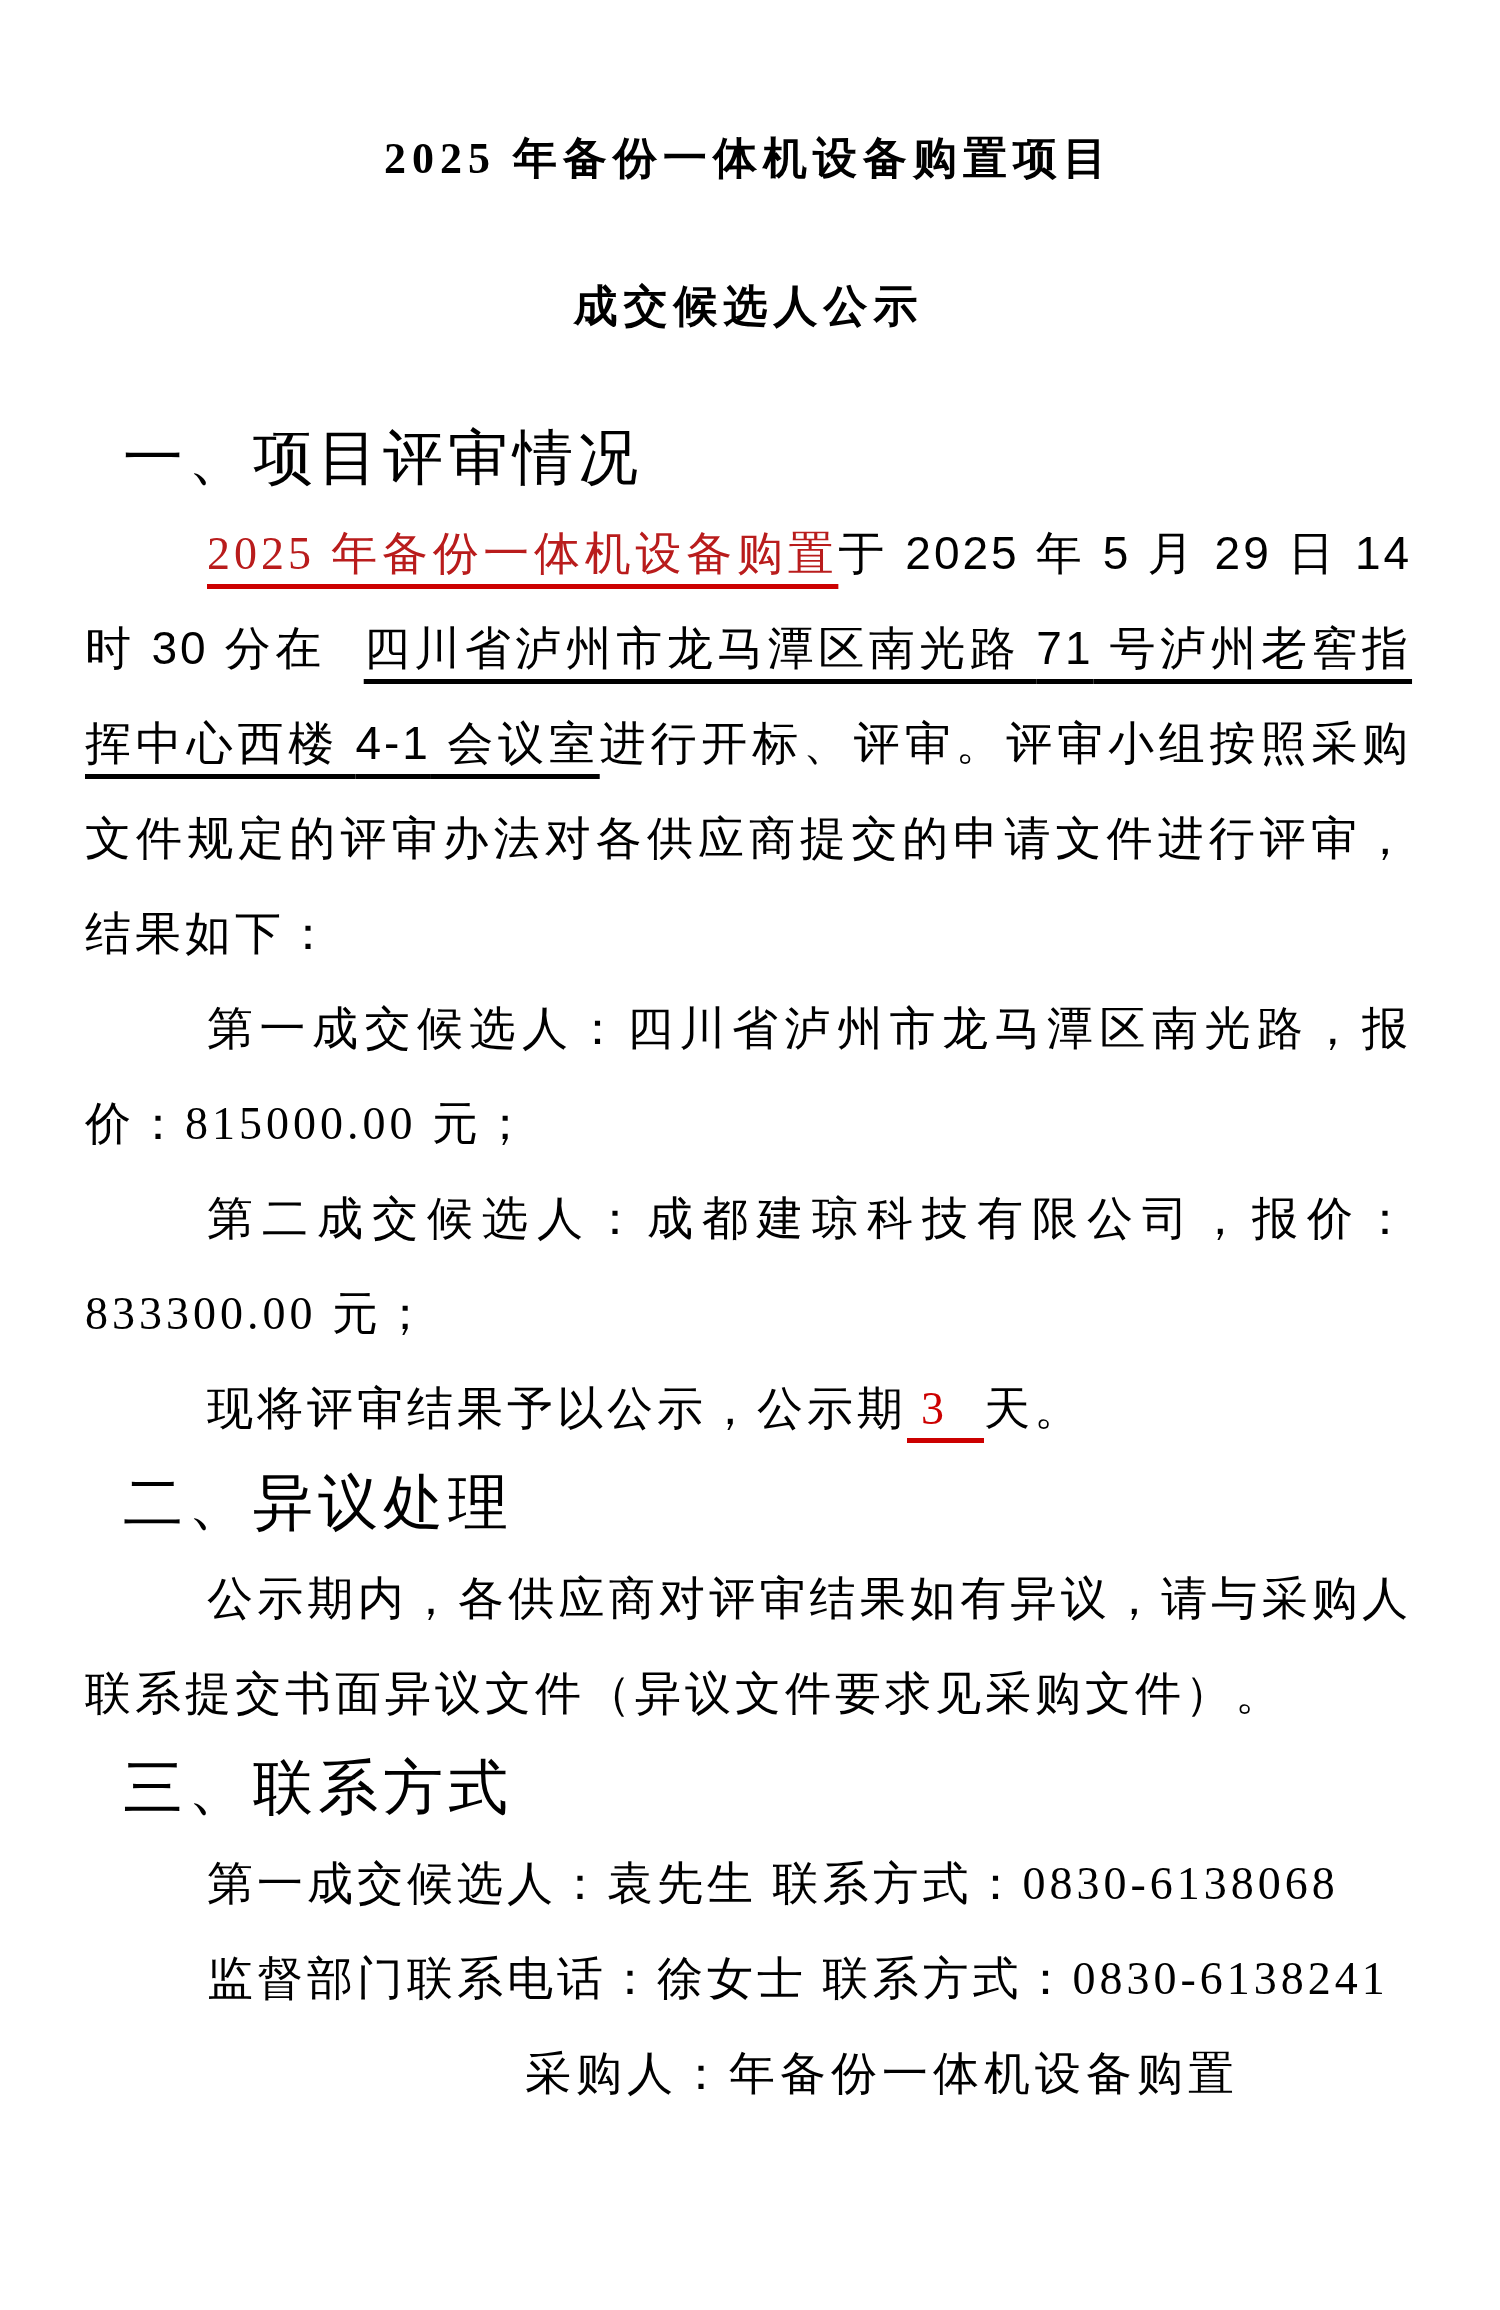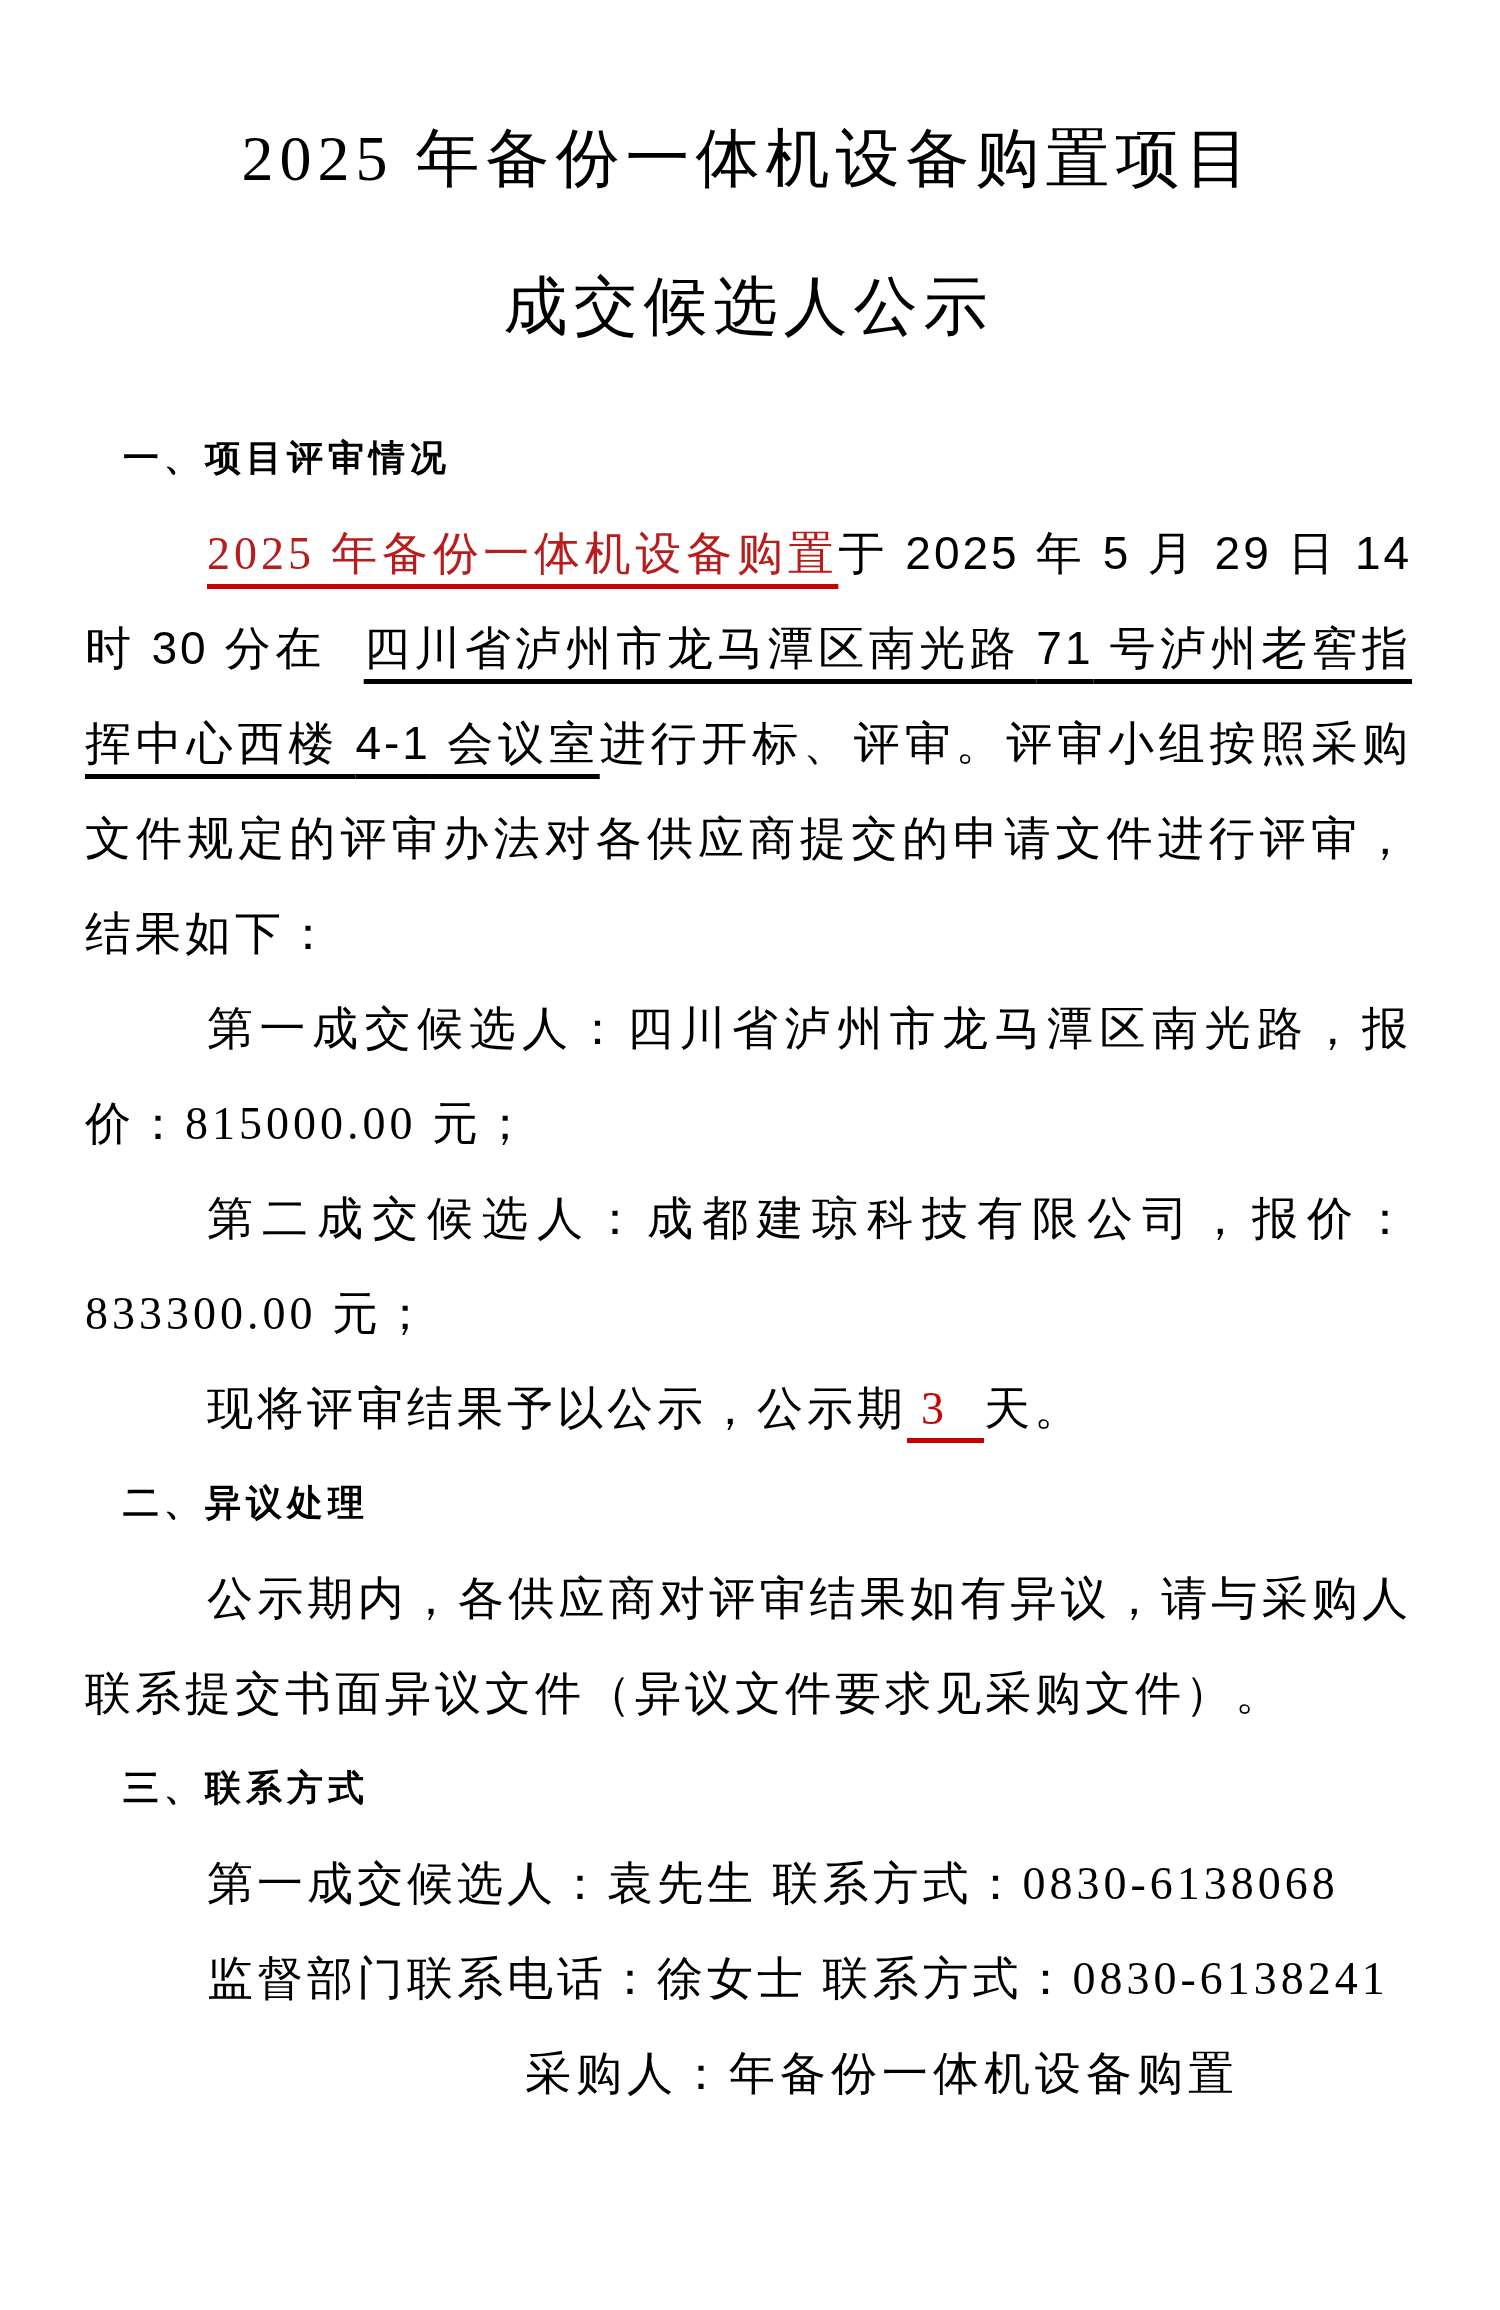--- a/index.html
+++ b/index.html
@@ -9,30 +9,30 @@
     min-height:2310px;
     margin:0 auto;
     background:#ffffff;
     color:#000000;
     font-family:"Liberation Serif", serif;
     box-sizing:border-box;
     padding:85px 88px 60px 85px;
   }
   .titles { text-align:center; margin-bottom:30px; }
   .title-line {
-    font-size:64px;
-    font-weight:normal;
+    font-size:44px;
+    font-weight:bold;
     line-height:148px;
     letter-spacing:6px;
     white-space:nowrap;
   }
   .body-text { font-size:46px; line-height:95px; letter-spacing:4px; }
   .sec-heading {
-    font-weight:bold;
-    font-size:36px;
+    font-weight:normal;
+    font-size:60px;
     line-height:95px;
     letter-spacing:5px;
     padding-left:38px;
   }
   p.para {
     margin:0;
     text-align:justify;
     text-indent:122px;
   }
   p.para.no-indent { text-indent:0; }

